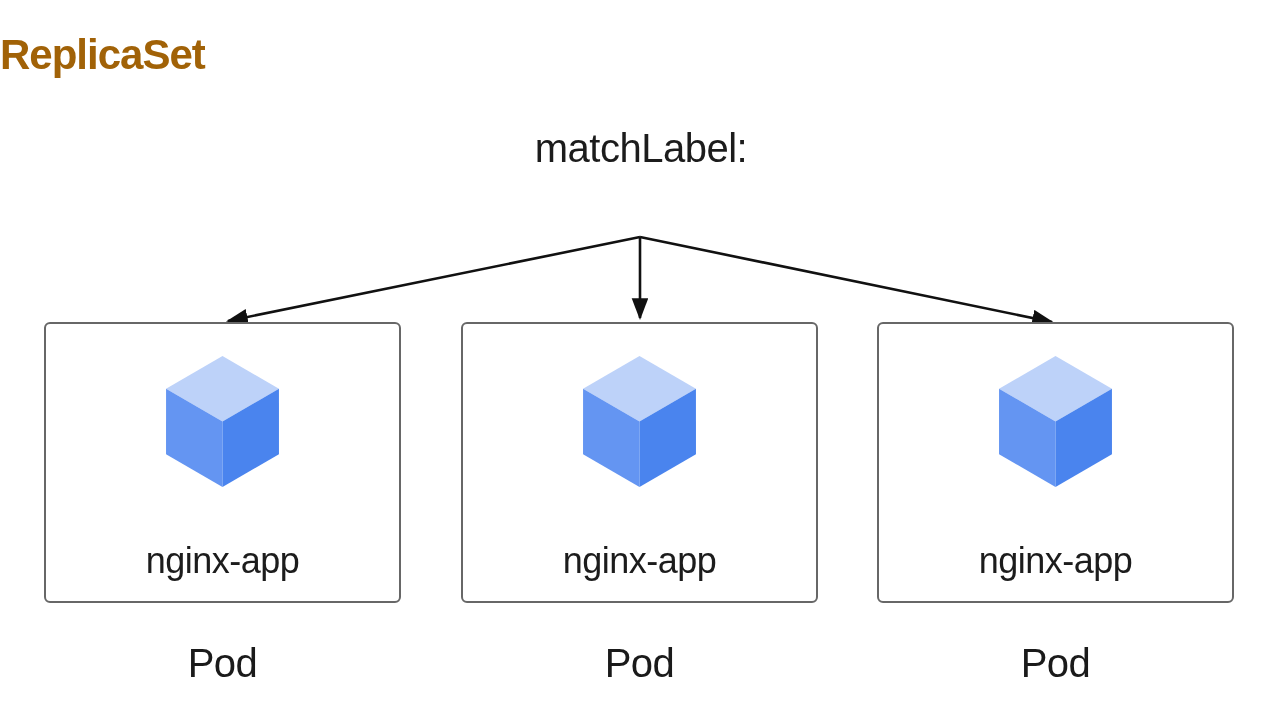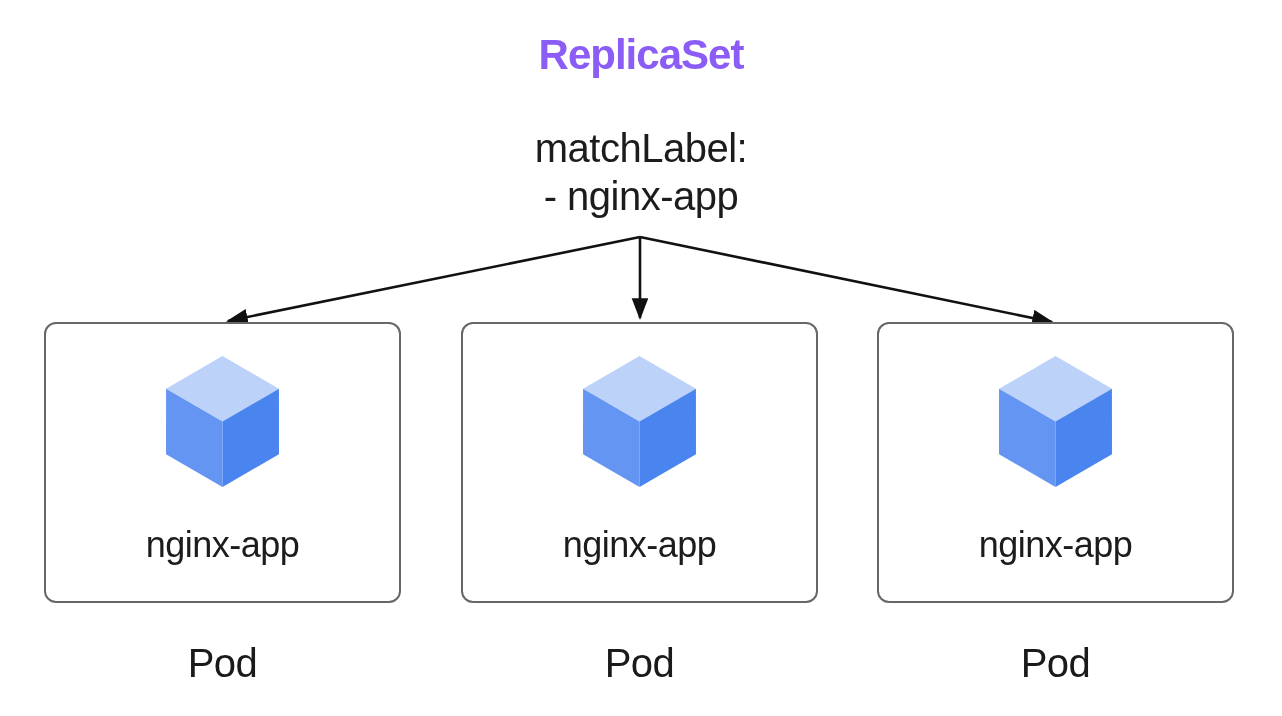--- a/index.html
+++ b/index.html
@@ -10,26 +10,25 @@
     background: #ffffff;
     overflow: hidden;
     font-family: "Liberation Sans", "DejaVu Sans", sans-serif;
     color: #1a1a1a;
   }
   .title {
     position: absolute;
     top: 30px;
     left: 0;
     width: 100%;
-    text-align: center;
     font-size: 42px;
     line-height: 50px;
     font-weight: 700;
     letter-spacing: -1px;
-    color: #8b5cf6;
+    color: #a16207;
   }
   .selector {
     position: absolute;
     top: 124px;
     left: 0;
     width: 100%;
     text-align: center;
     font-size: 40px;
     line-height: 48px;
     font-weight: 400;
@@ -55,25 +54,26 @@
   }
   .col-1 { left: 44px; }
   .col-2 { left: 461px; }
   .col-3 { left: 877px; }
   .pod-box {
     box-sizing: border-box;
     width: 357px;
     height: 281px;
     background: #ffffff;
     border: 2px solid #676767;
-    border-radius: 12px;
+    border-radius: 6px;
     display: flex;
     flex-direction: column;
     align-items: center;
     padding-top: 32px;
+    gap: 16px;
   }
   .cube { width: 113px; height: 131px; display: block; }
   .pod-label {
     margin-top: 36px;
     font-size: 36px;
     line-height: 44px;
     letter-spacing: -0.5px;
     color: #1c1c1c;
     text-align: center;
   }
@@ -88,21 +88,20 @@
 </style>
 </head>
 <body>
 
 <div class="canvas">
 
   <div class="title">ReplicaSet</div>
 
   <div class="selector">
     <div>matchLabel:</div>
-    <div>- nginx-app</div>
   </div>
 
   <svg class="arrows" viewBox="0 0 1282 716" xmlns="http://www.w3.org/2000/svg">
     <defs>
       <marker id="ah" markerWidth="9" markerHeight="7" refX="7.6" refY="3.2" orient="auto" markerUnits="strokeWidth">
         <path d="M0,0 L8.4,3.2 L0,6.4 Z" fill="#111111"></path>
       </marker>
     </defs>
     <line x1="640" y1="237" x2="228" y2="321" stroke="#111111" marker-end="url(#ah)"></line>
     <line x1="640" y1="237" x2="640" y2="318" stroke="#111111" marker-end="url(#ah)"></line>

